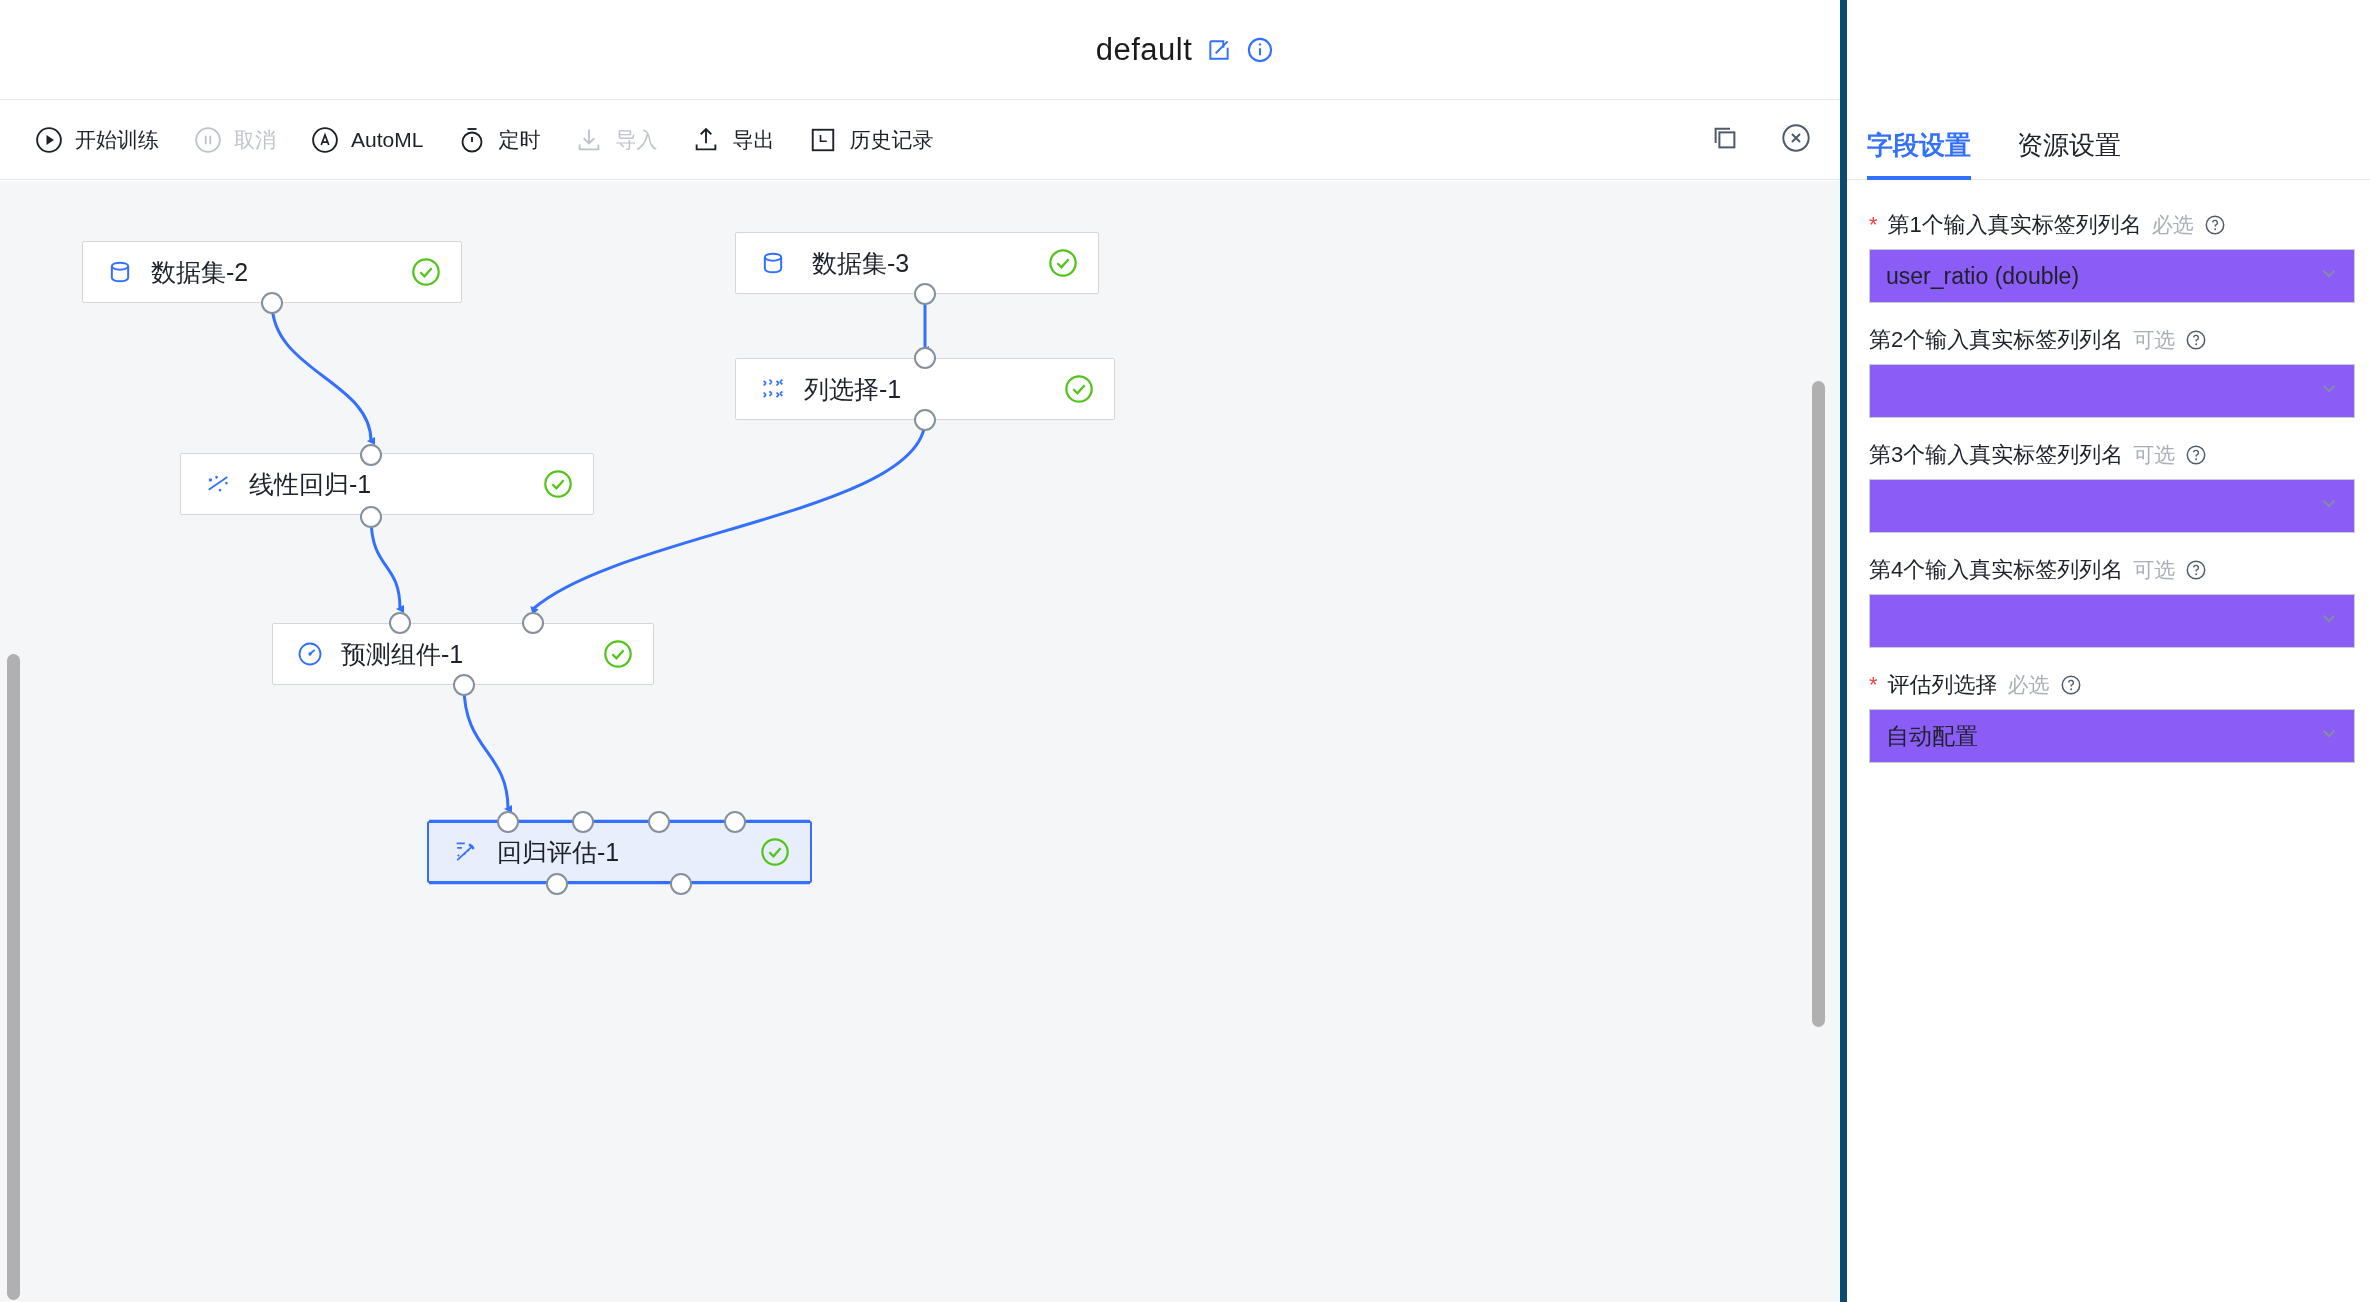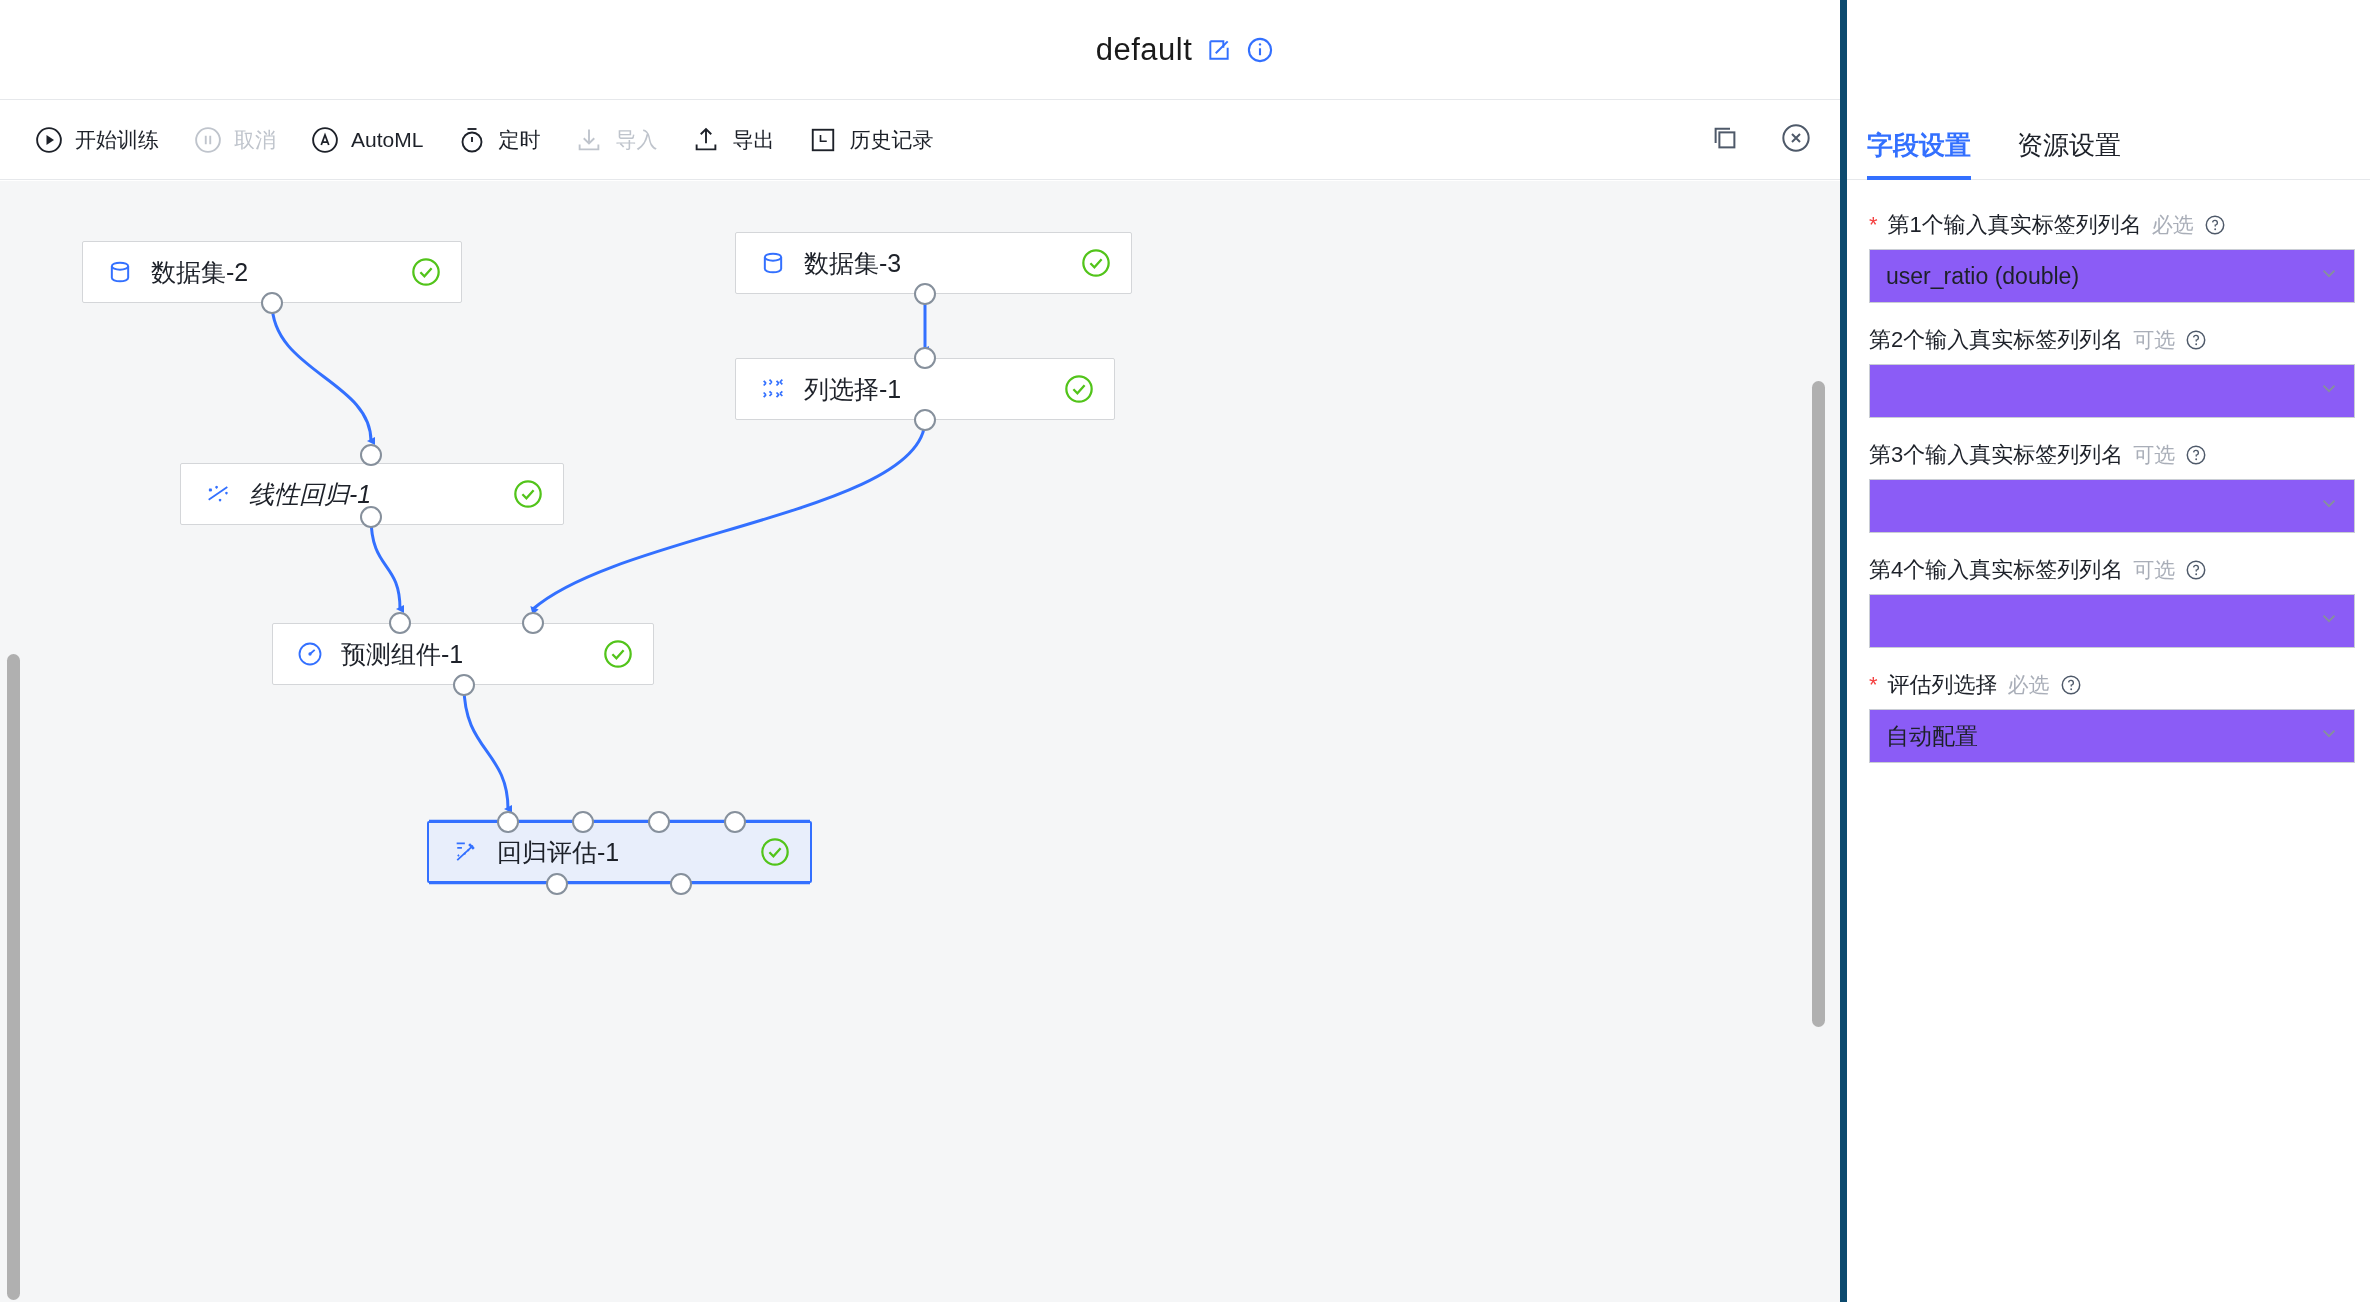--- a/index.html
+++ b/index.html
@@ -264,21 +264,21 @@
       <span class="node-label">数据集-2</span>
       <span class="node-status">
         <svg width="32" height="32" viewBox="0 0 24 24" fill="none" stroke="#52c41a" stroke-width="1.7">
           <circle cx="12" cy="12" r="9.5"></circle>
             <path d="M7.8 12.2l3 3 5.4-6"></path>
         </svg>
       </span>
     </div>
     <div class="port" style="left:261px; top:111px;"></div>
 
-    <div class="node" style="left:735px; top:51px; width:397px;">
+    <div class="node" style="left:735px; top:51px; width:364px;gap:8px;">
       <span class="node-icon">
         <svg width="28" height="28" viewBox="0 0 24 24" fill="none" stroke="#3370ff" stroke-width="1.7">
           <ellipse cx="12" cy="7" rx="7" ry="3"></ellipse>
             <path d="M5 7v10c0 1.7 3.1 3 7 3s7-1.3 7-3V7"></path>
         </svg>
       </span>
       <span class="node-label">数据集-3</span>
       <span class="node-status">
         <svg width="32" height="32" viewBox="0 0 24 24" fill="none" stroke="#52c41a" stroke-width="1.7">
           <circle cx="12" cy="12" r="9.5"></circle>
@@ -298,21 +298,21 @@
       <span class="node-status">
         <svg width="32" height="32" viewBox="0 0 24 24" fill="none" stroke="#52c41a" stroke-width="1.7">
           <circle cx="12" cy="12" r="9.5"></circle>
             <path d="M7.8 12.2l3 3 5.4-6"></path>
         </svg>
       </span>
     </div>
     <div class="port" style="left:914px; top:166px;"></div>
     <div class="port" style="left:914px; top:228px;"></div>
 
-    <div class="node" style="left:180px; top:282px; width:384px;font-style:italic;">
+    <div class="node" style="left:180px; top:272px; width:414px;">
       <span class="node-icon">
         <svg width="28" height="28" viewBox="0 0 24 24" fill="none" stroke="#3370ff" stroke-width="1.5">
           <path d="M4 17L20 6"></path>
           <path d="M4.5 9.5l2-2M6.5 9.5l-2-2"></path>
           <path d="M10 7l1.5-1.5M11.5 7L10 5.5"></path>
           <path d="M13 18l1.5-1.5M14.5 18L13 16.5"></path>
           <path d="M18.5 12l1.5-1.5M20 12l-1.5-1.5"></path>
         </svg>
       </span>
       <span class="node-label">线性回归-1</span>

